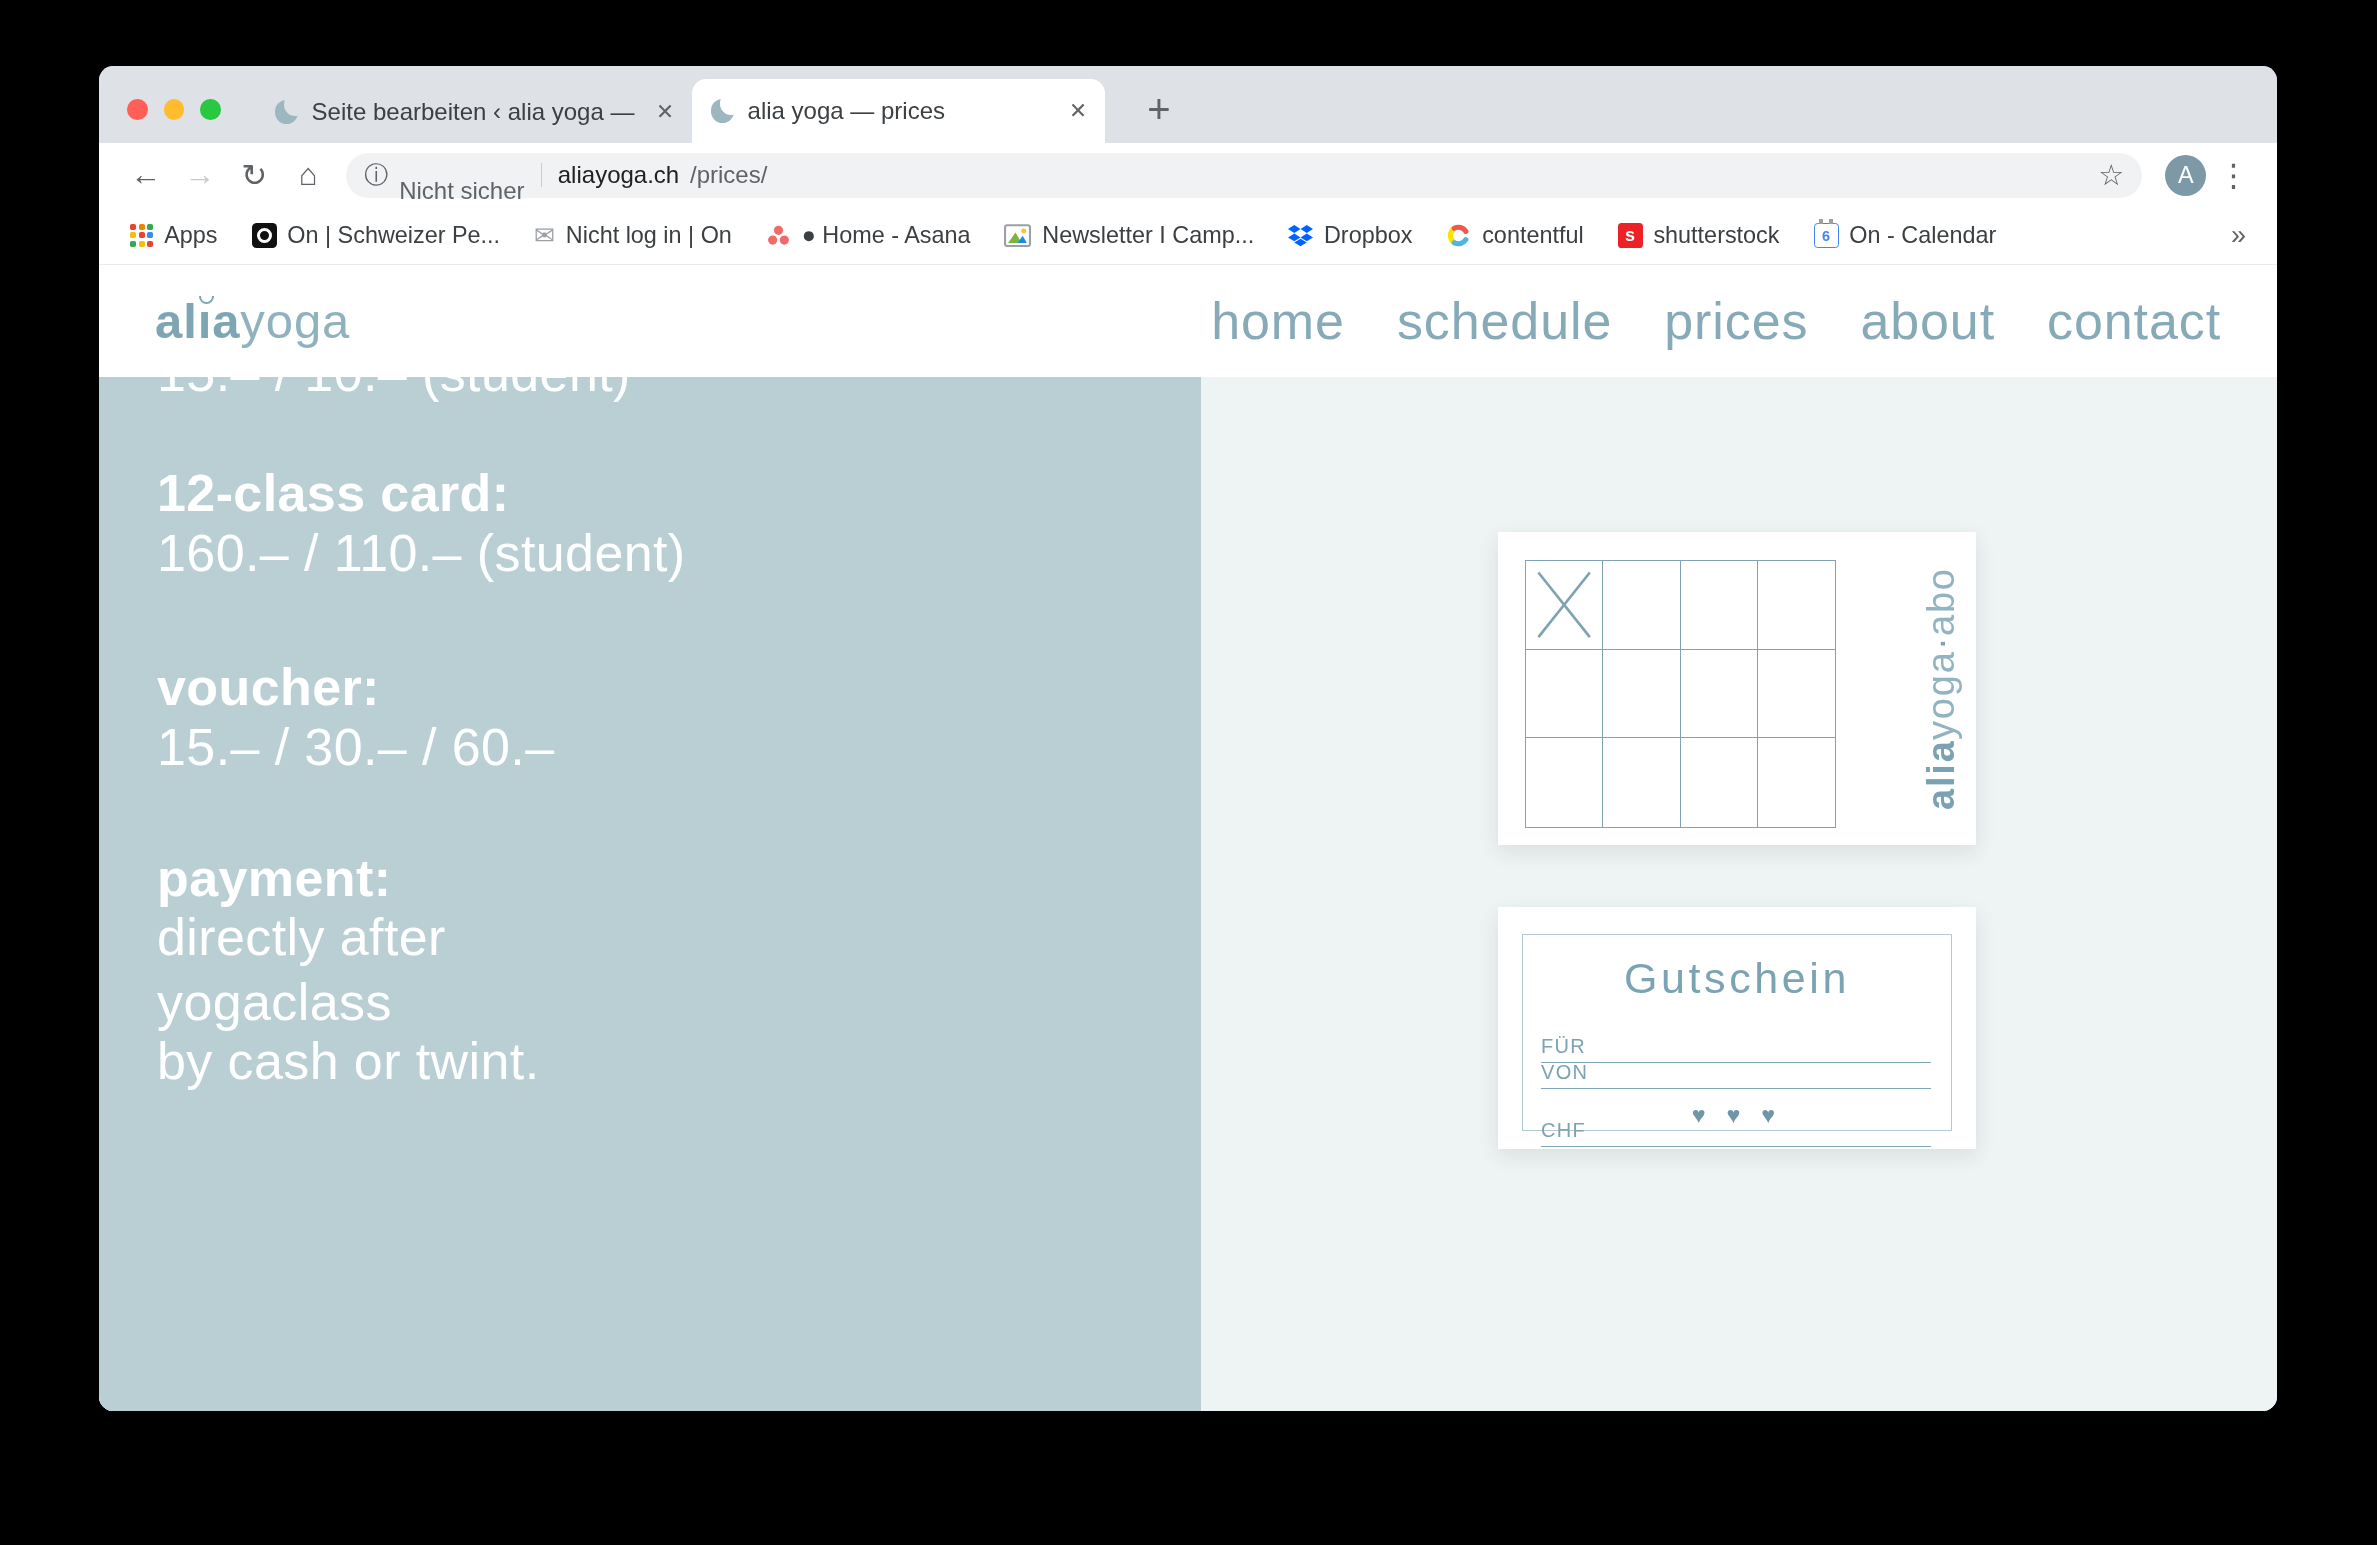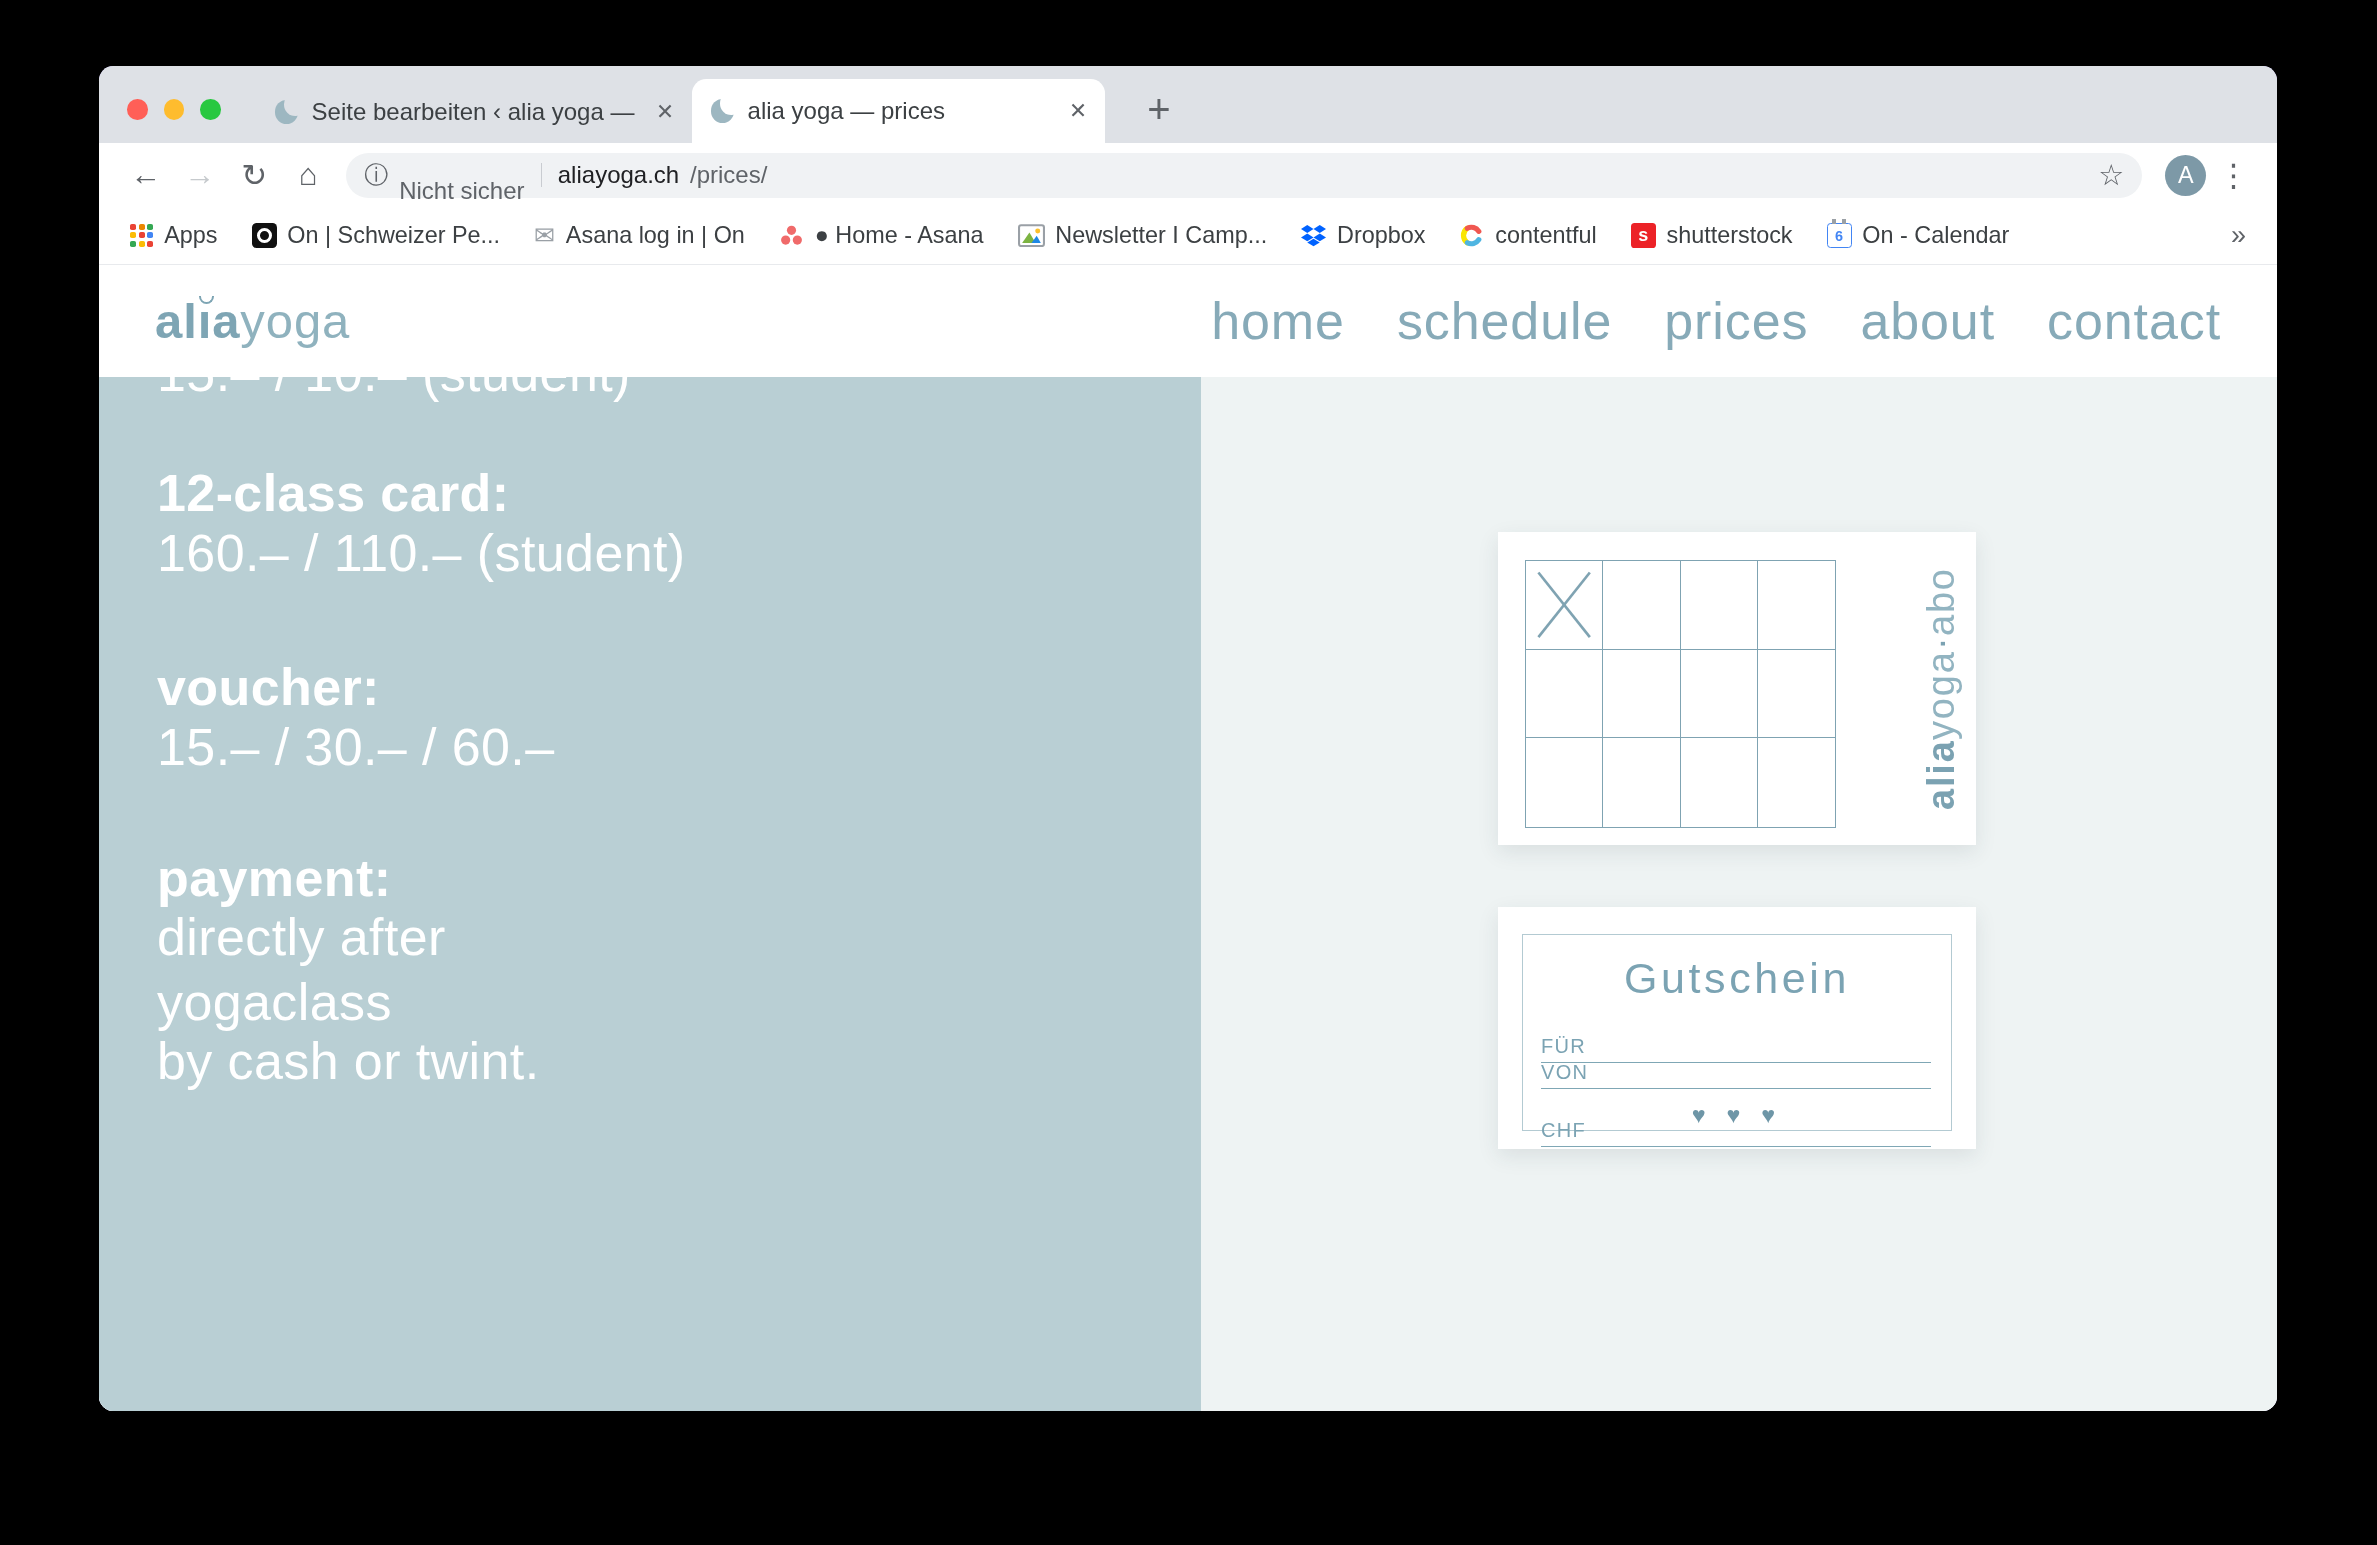--- a/index.html
+++ b/index.html
@@ -189,21 +189,21 @@
       <span class="bm-label">Apps</span>
     </div>
 
     <div class="bm">
       <span class="ic-on"></span>
       <span class="bm-label">On | Schweizer Pe...</span>
     </div>
 
     <div class="bm">
       <span class="ic-mail">✉</span>
-      <span class="bm-label">Asana log in | On</span>
+      <span class="bm-label">Nicht log in | On</span>
     </div>
 
     <div class="bm">
       <svg width="25" height="25" viewBox="0 0 24 24">
         <circle cx="12" cy="7" r="4.4" fill="#f06a6a"></circle>
         <circle cx="6.4" cy="16.4" r="4.4" fill="#f06a6a"></circle>
         <circle cx="17.6" cy="16.4" r="4.4" fill="#f06a6a"></circle>
       </svg>
       <span class="bm-label">● Home - Asana</span>
     </div>

